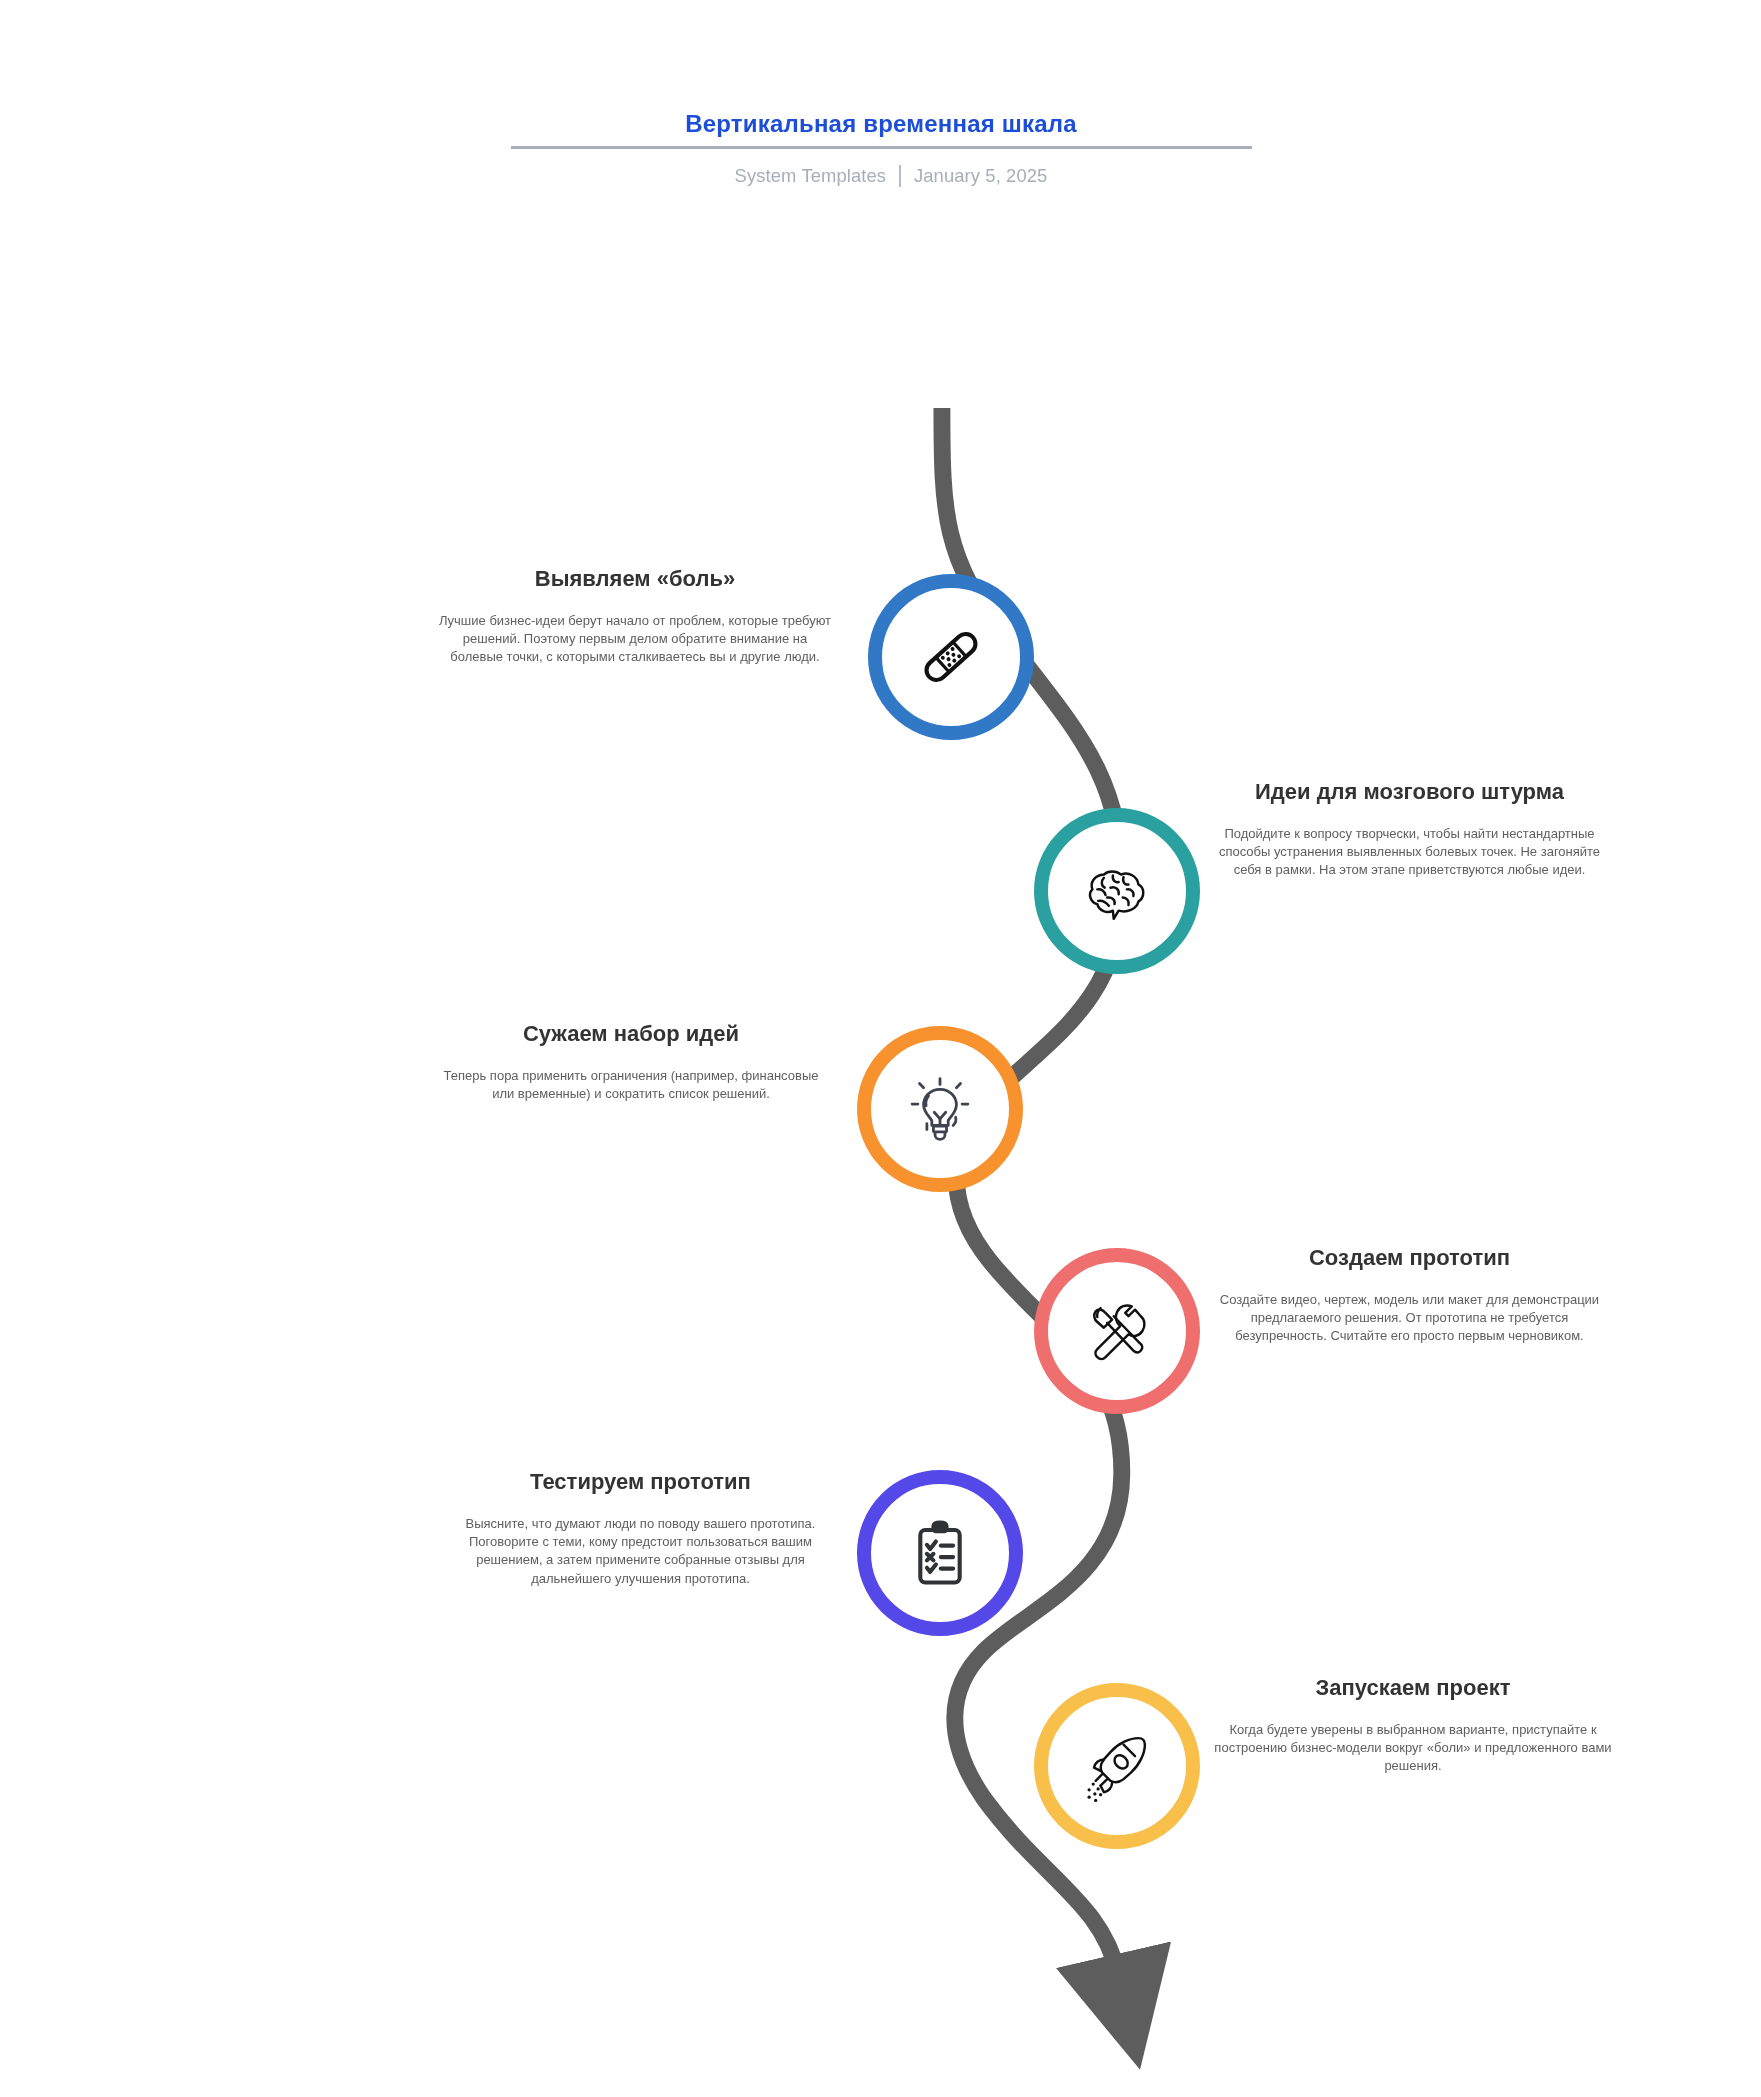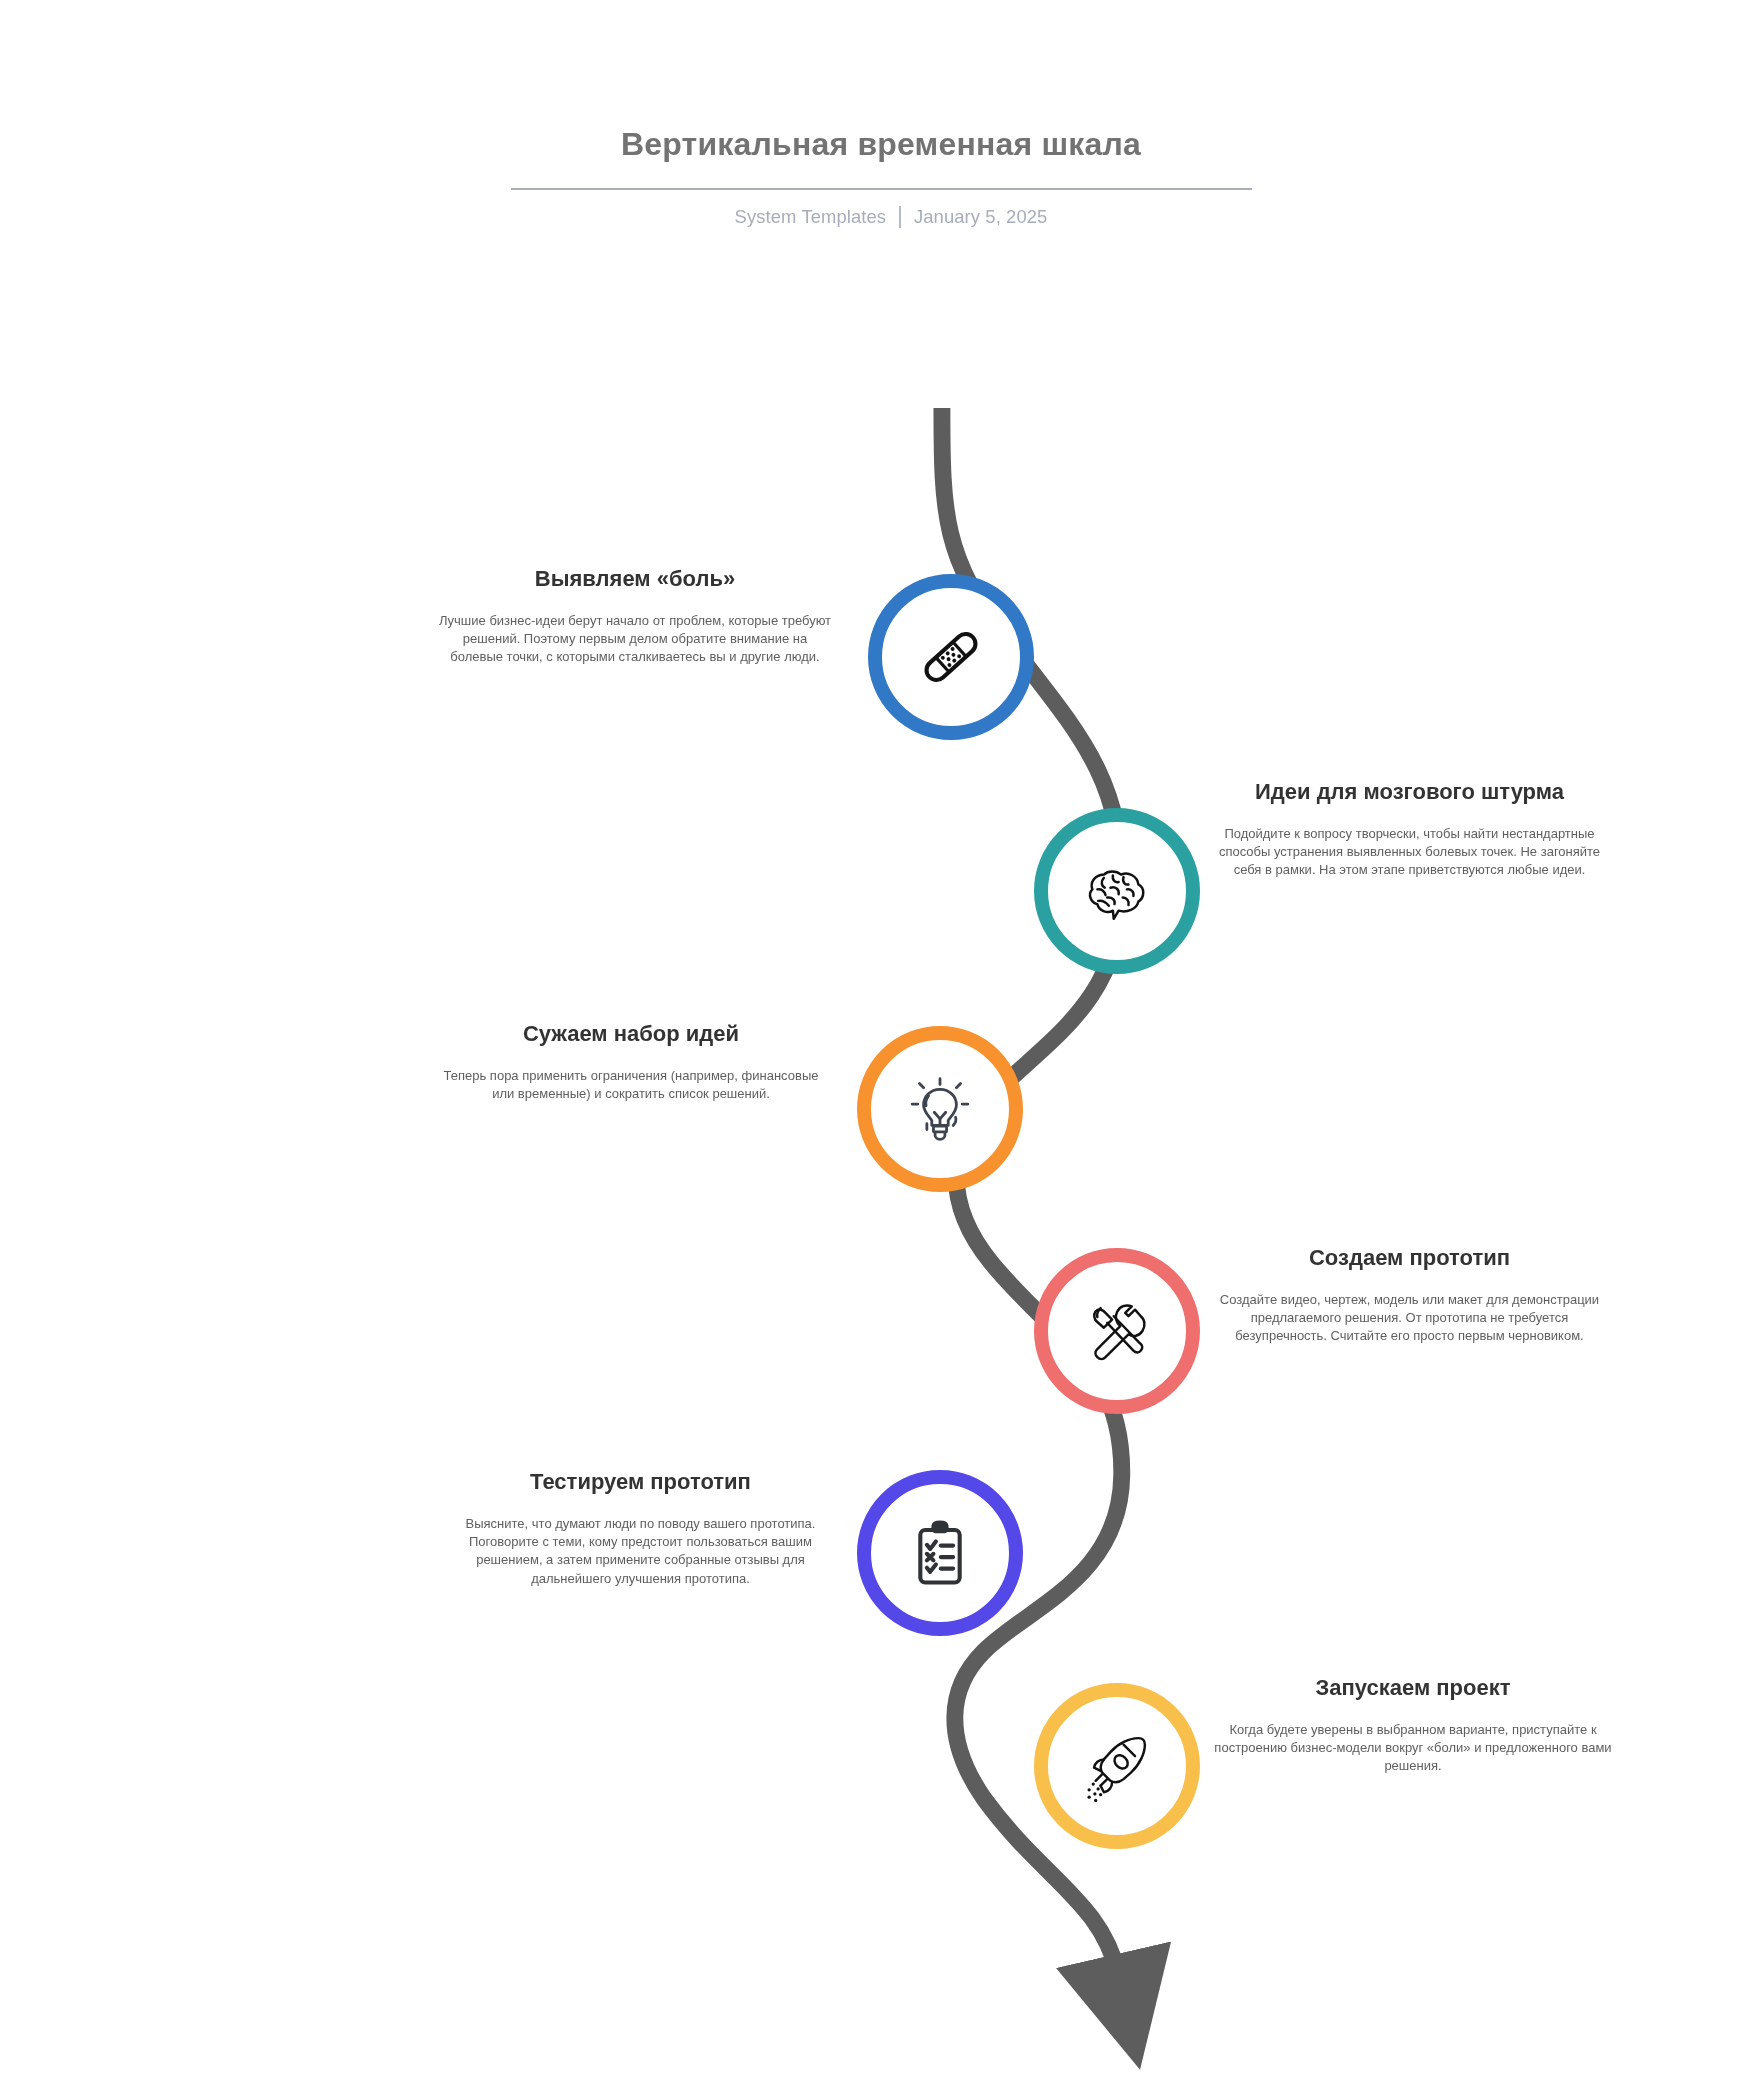--- a/index.html
+++ b/index.html
@@ -21,26 +21,26 @@
 
   
   .header {
     position: absolute;
     left: 0;
     top: 110px;
     width: 1762px;
     text-align: center;
   }
   .header-title {
-    font-size: 32px;
+    font-size: 24px;
     font-weight: bold;
-    color: #737373;
+    color: #1d4ed8;
     letter-spacing: 0.2px;
     line-height: 1.15;
-    margin: 16px;
+    margin: 0;
     padding: 0 0 8.8px 0;
   }
   .header-rule {
     width: 741px;
     height: 2.9px;
     background: #a8aeba;
     margin: 0 auto;
   }
   .header-meta {
     margin-top: 16px;

